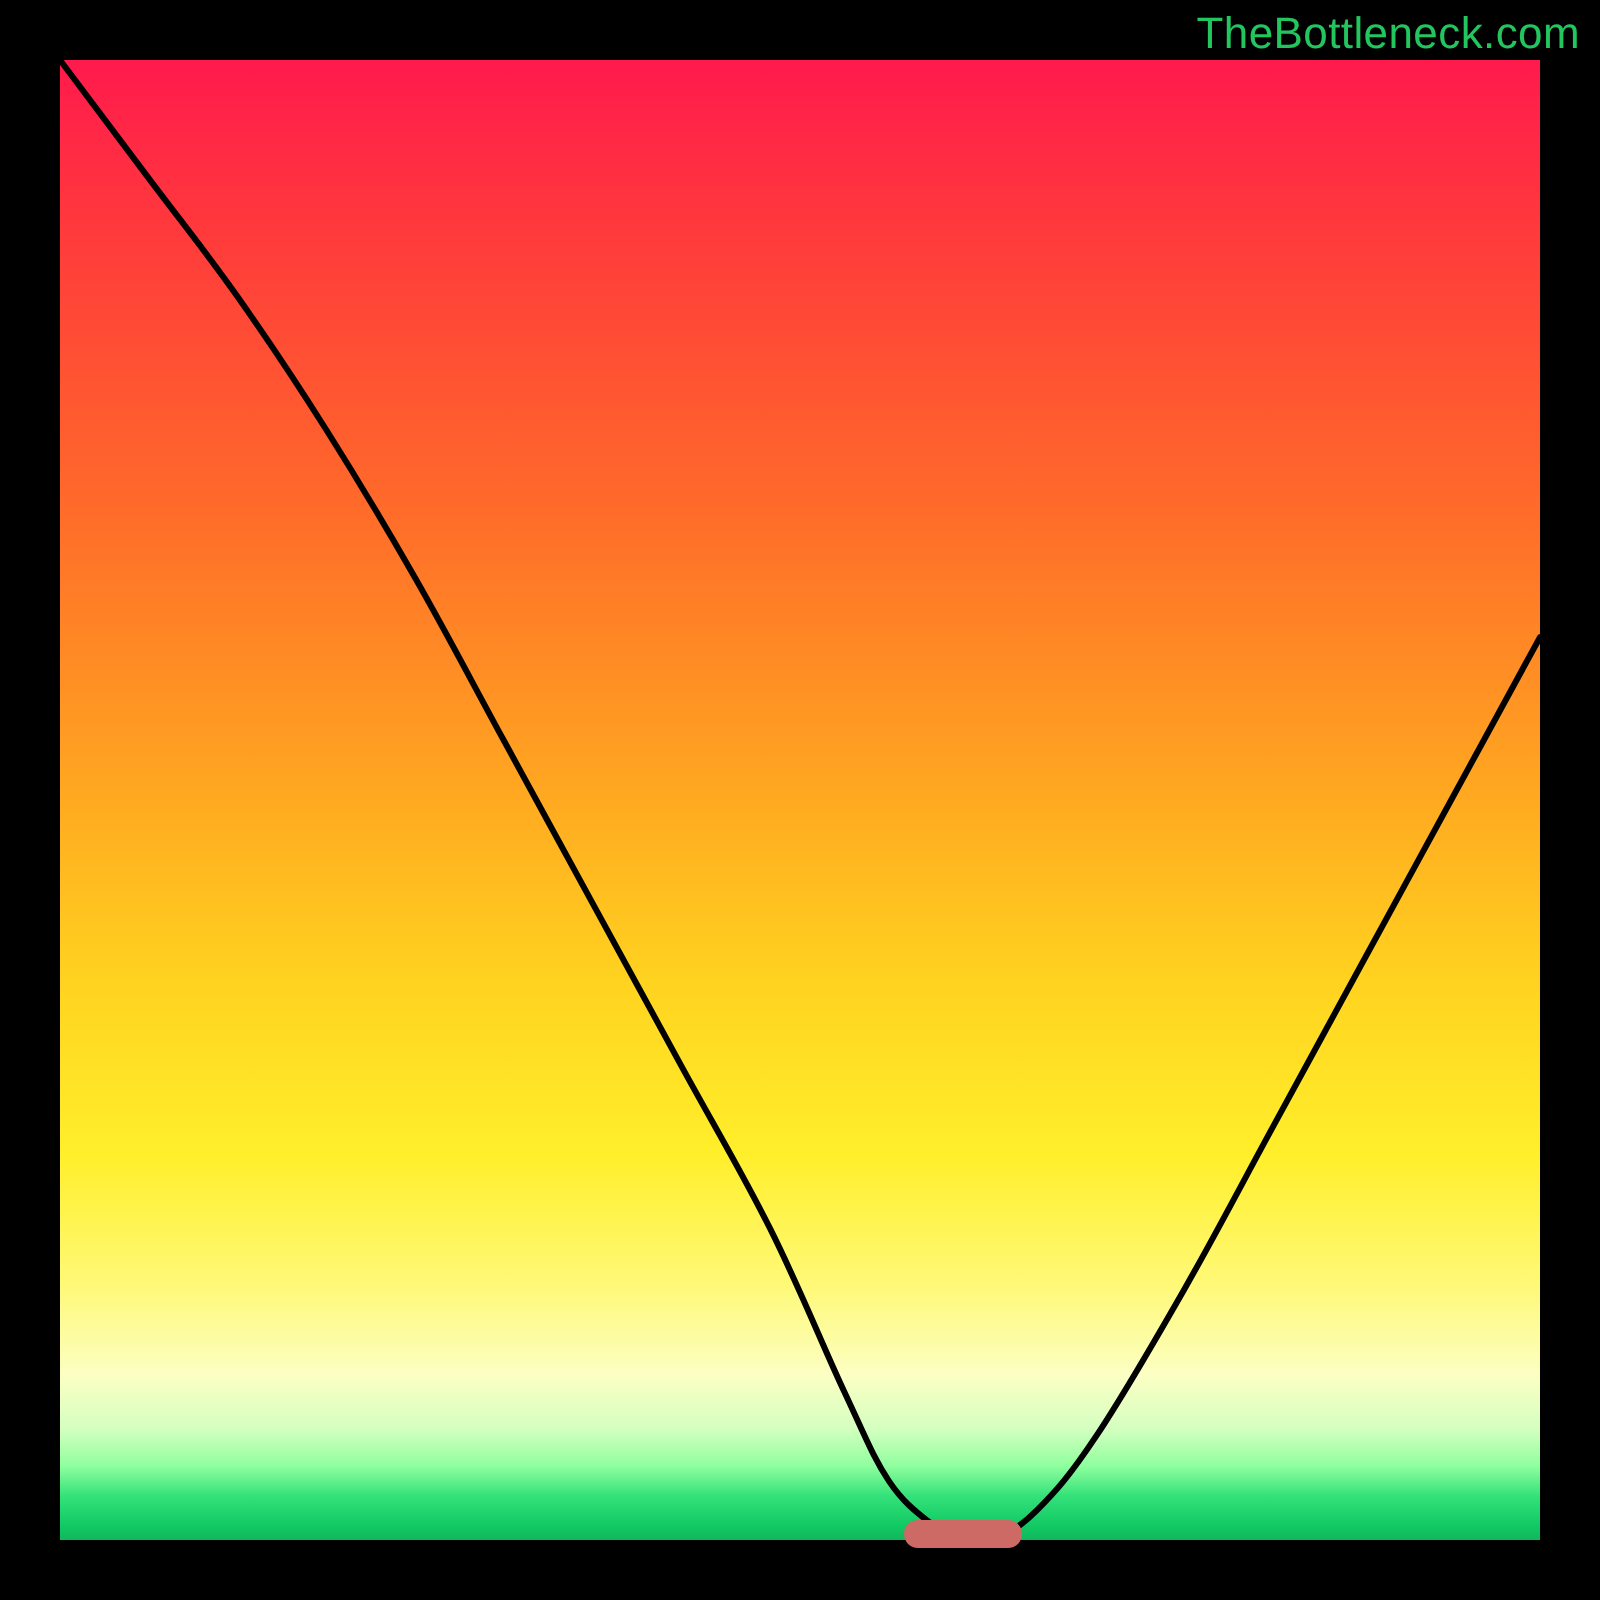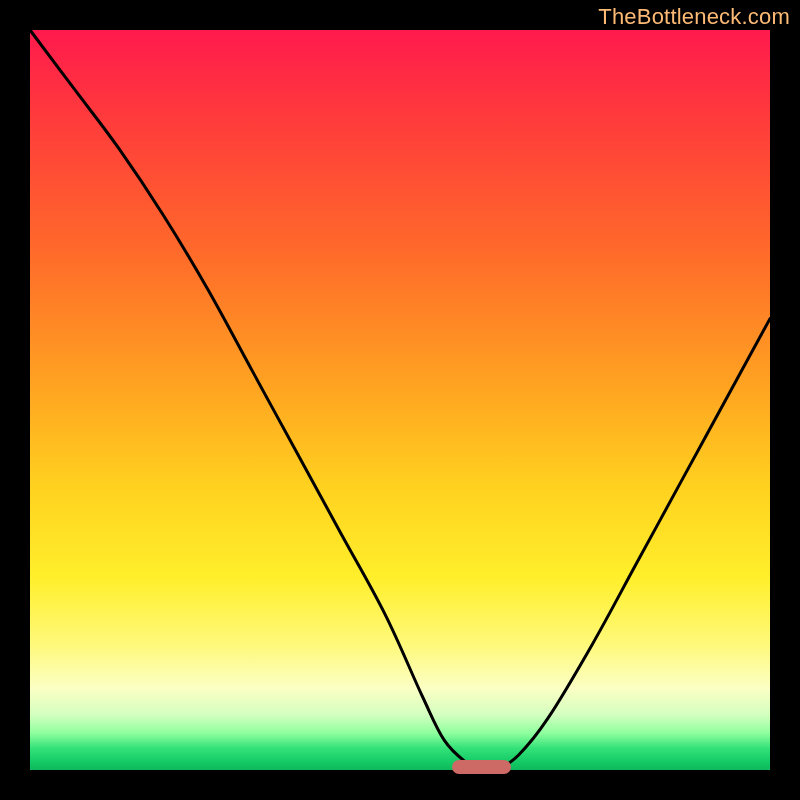--- a/index.html
+++ b/index.html
@@ -38,21 +38,21 @@
       #8fff9e 95%,
       #35e27a 97%,
       #12c964 99%,
       #0fb85c 100%
     );
   }
   .watermark {
     position: absolute;
     top: 4px;
     right: 10px;
-    color: #fdba74;
+    color: #22c55e;
     font-size: 22px;
     font-weight: 500;
     letter-spacing: 0.2px;
     user-select: none;
   }
   svg.curve {
     position: absolute;
     left: 0;
     top: 0;
     width: 740px;

